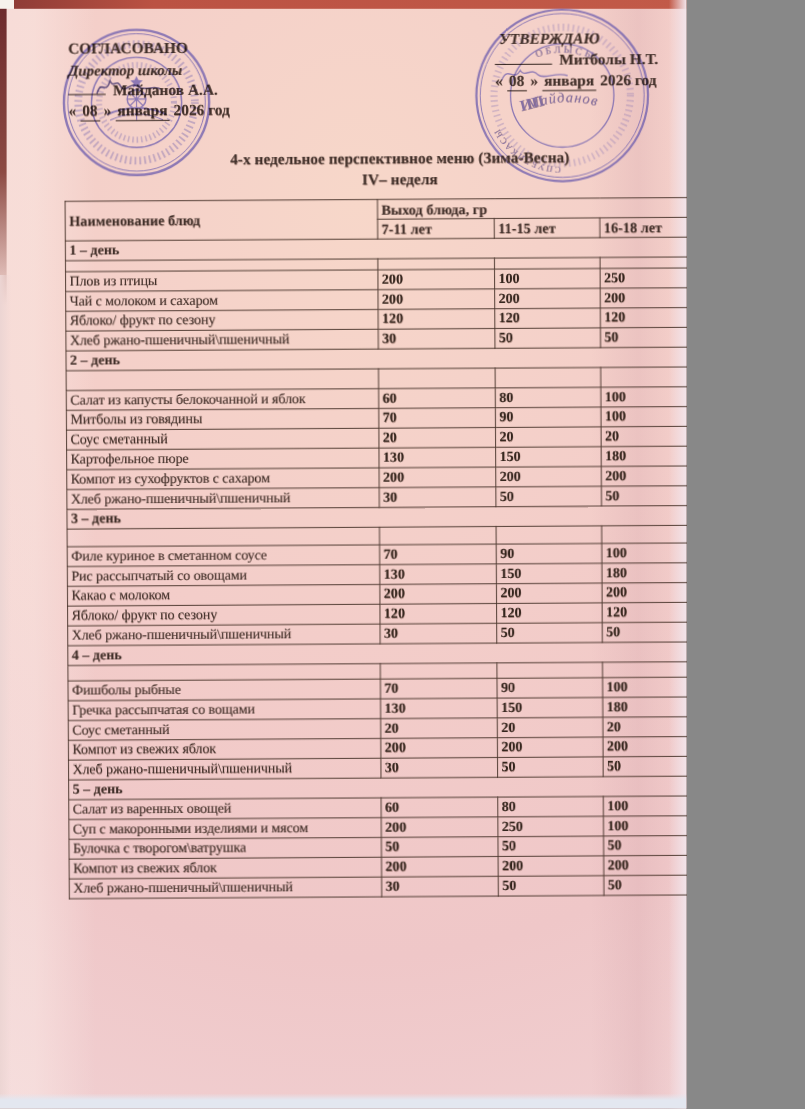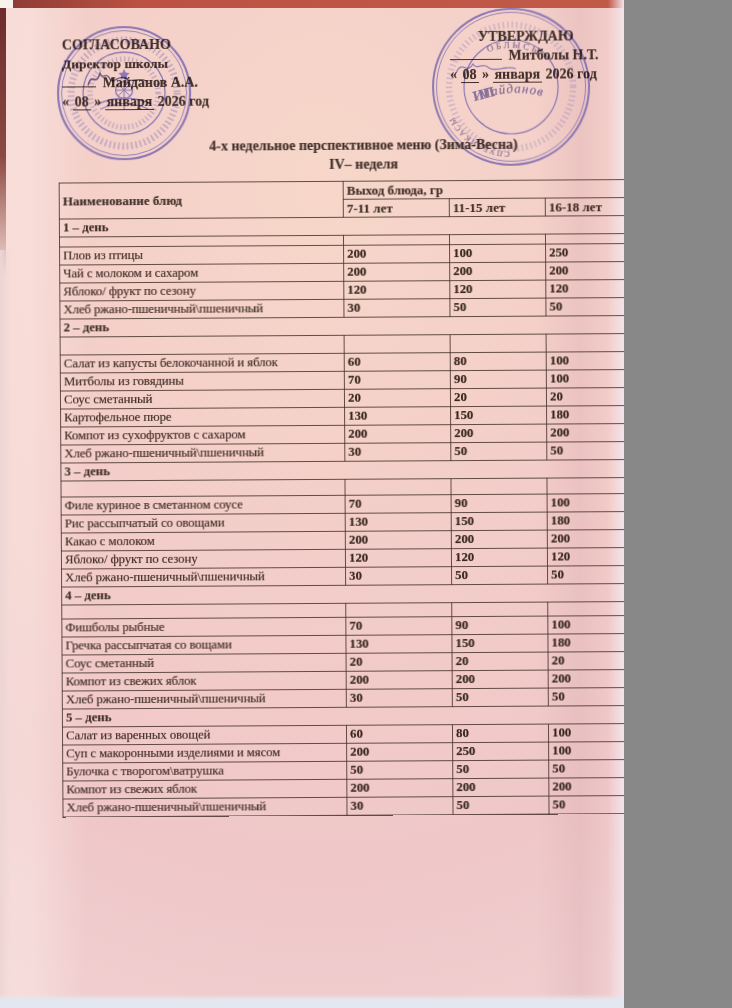--- a/index.html
+++ b/index.html
@@ -21,23 +21,23 @@
     background:linear-gradient(0deg,#e3e7f0 0 8px,rgba(227,231,240,0) 100%);}
   .edge-right{position:absolute;right:0;top:0;bottom:0;width:16px;
     background:linear-gradient(270deg,#f2e4ea 0%,rgba(242,228,234,0) 100%);}
 
   .paper{position:absolute;inset:0;transform:rotate(-0.35deg);transform-origin:50% 40%;
     color:#41302a;text-shadow:.3px .3px .5px rgba(84,48,37,.45);}
 
   .appr{position:absolute;font-weight:bold;}
   .appr .ln{line-height:19px;white-space:nowrap;}
   .appr-left{left:64px;top:34px;font-size:14px;}
-  .appr-left .ln2{font-size:13.5px;}
+  .appr-left .ln2{font-size:13.5px;font-style:italic;}
   .appr-right{left:452px;top:28px;font-size:14px;}
-  .appr-right .ln1{margin-left:28px;}
+  .appr-right .ln1{margin-left:4px;font-style:italic;}
   .sig-line{display:inline-block;width:52px;border-bottom:1.3px solid #41302a;height:12px;margin-right:3px;}
   .sig-line-sm{display:inline-block;width:34px;border-bottom:1.3px solid #41302a;height:12px;margin-right:3px;}
   .u{border-bottom:1.4px solid #41302a;padding:0 2px;}
 
   .doc-title{position:absolute;left:40px;top:136px;width:650px;text-align:center;
     font-weight:bold;font-size:14px;line-height:19px;}
 
   table.menu{position:absolute;left:60px;top:181px;width:592px;border-collapse:collapse;table-layout:fixed;
     border:1.6px solid rgba(72,52,42,.9);}
   table.menu td,table.menu th{border:1px solid rgba(72,52,42,.85);padding:0 3px;height:17px;

